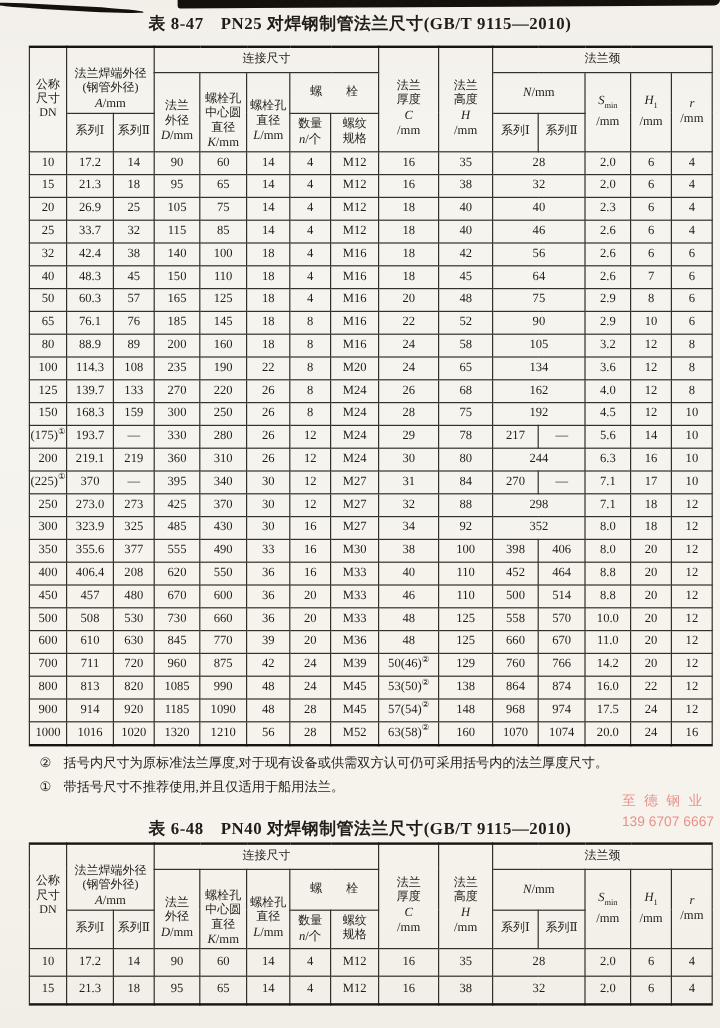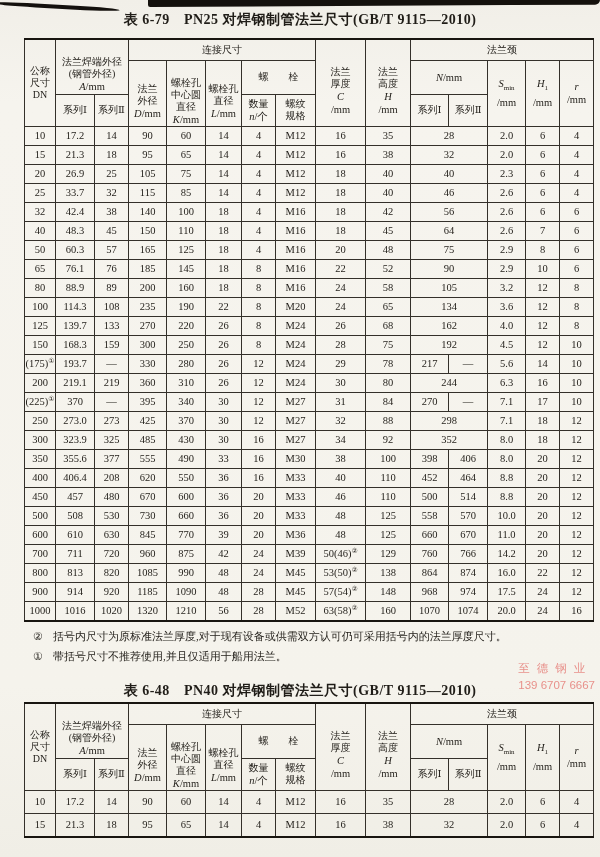--- a/index.html
+++ b/index.html
@@ -37,21 +37,21 @@
   .watermark{position:absolute;right:5px;top:660px;text-align:left;color:#e8918b;font-size:11.5px;line-height:17px;font-family:"Liberation Sans",sans-serif;}
   .watermark .wm1{letter-spacing:7px;margin-right:-4px;}
 </style>
 </head>
 <body>
 
 <div class="scanbar-left"></div>
 <div class="scanbar-right"></div>
 
 <div id="title1" class="page-title">
-  <span>表 6-79</span><span class="gap"></span><span>PN25 对焊钢制管法兰尺寸(GB/T 9115—2010)</span>
+  <span>表 8-47</span><span class="gap"></span><span>PN25 对焊钢制管法兰尺寸(GB/T 9115—2010)</span>
 </div>
 
 <table id="table1">
   <colgroup>
     <col style="width:31px">
       <col style="width:39px">
       <col style="width:34px">
     <col style="width:38px">
       <col style="width:39px">
       <col style="width:36px">

